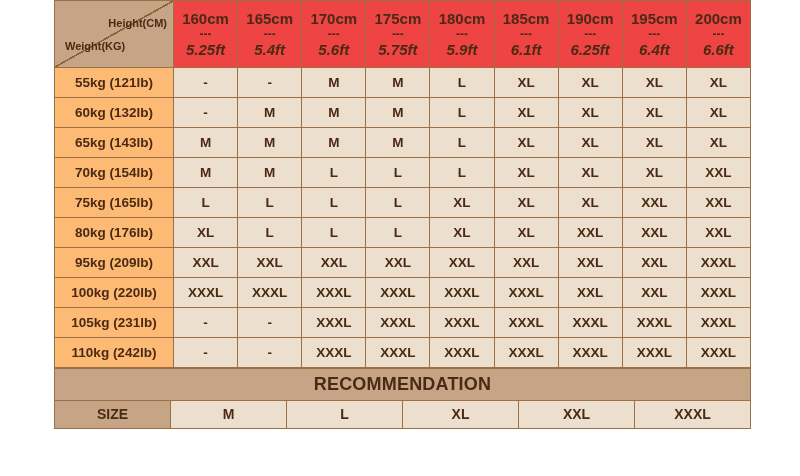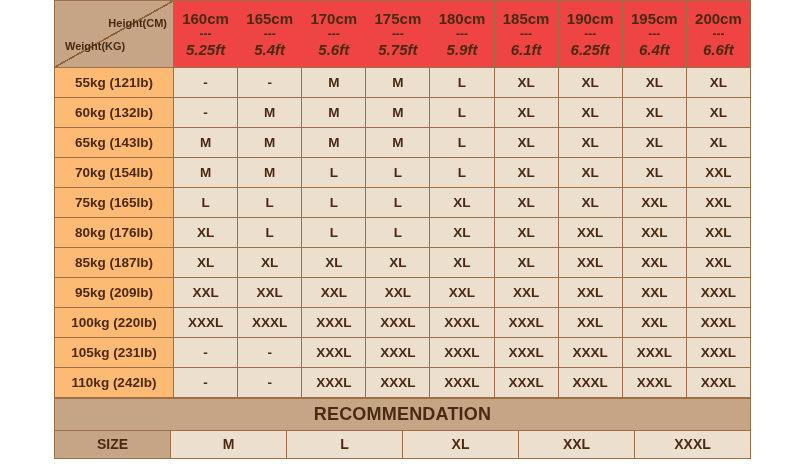--- a/index.html
+++ b/index.html
@@ -204,32 +204,20 @@
           <td class="cell">L</td>
           <td class="cell">L</td>
           <td class="cell">L</td>
           <td class="cell">XL</td>
           <td class="cell">XL</td>
           <td class="cell">XXL</td>
           <td class="cell">XXL</td>
           <td class="cell">XXL</td>
         </tr>
       <tr>
-          <td class="rowlab">85kg (187lb)</td>
-          <td class="cell">XL</td>
-          <td class="cell">XL</td>
-          <td class="cell">XL</td>
-          <td class="cell">XL</td>
-          <td class="cell">XL</td>
-          <td class="cell">XL</td>
-          <td class="cell">XXL</td>
-          <td class="cell">XXL</td>
-          <td class="cell">XXL</td>
-        </tr>
-      <tr>
           <td class="rowlab">95kg (209lb)</td>
           <td class="cell">XXL</td>
           <td class="cell">XXL</td>
           <td class="cell">XXL</td>
           <td class="cell">XXL</td>
           <td class="cell">XXL</td>
           <td class="cell">XXL</td>
           <td class="cell">XXL</td>
           <td class="cell">XXL</td>
           <td class="cell">XXXL</td>

